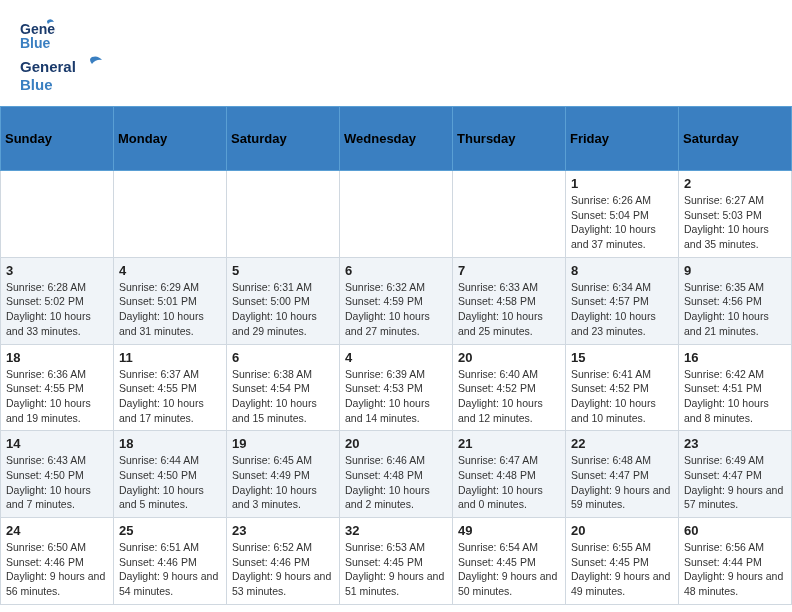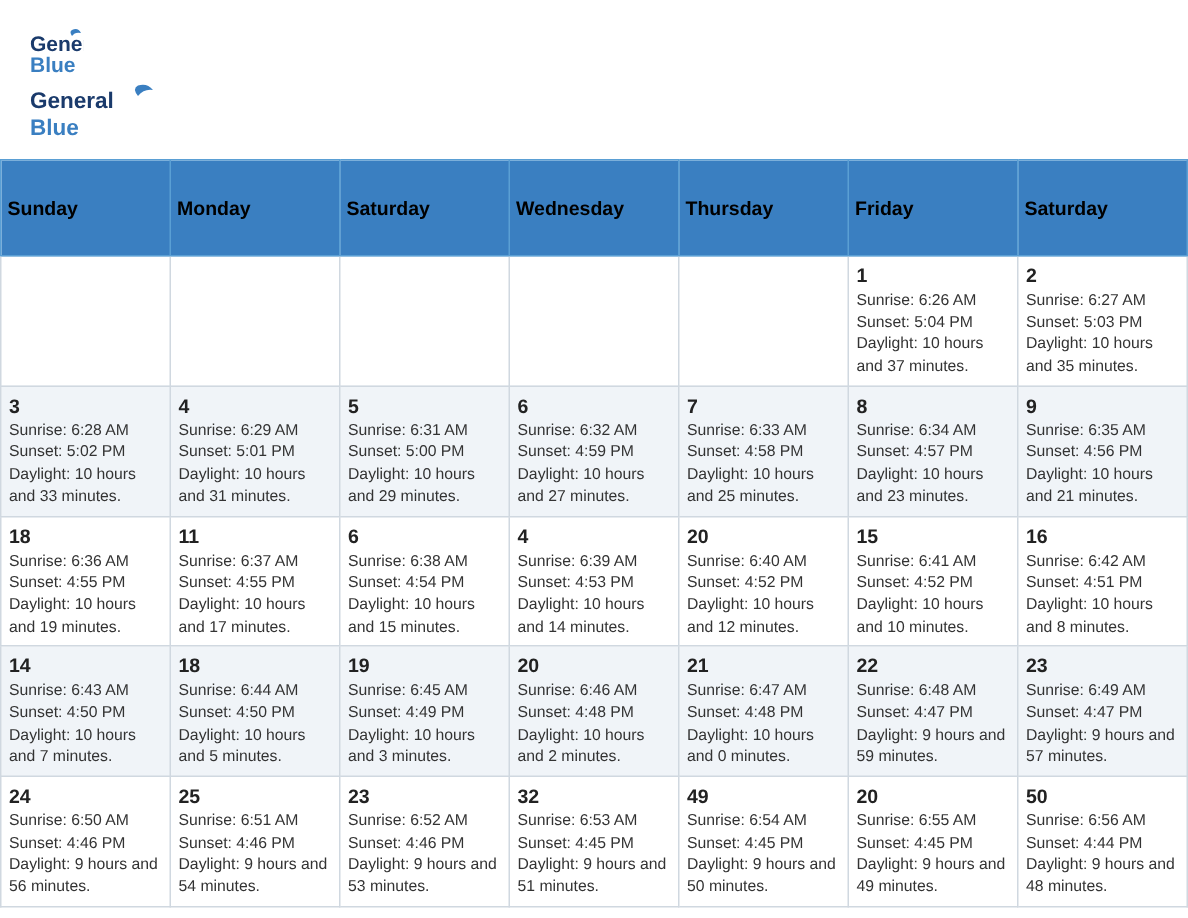--- a/index.html
+++ b/index.html
@@ -246,19 +246,19 @@
           </td>
           <td>
             <span class="day-number">49</span>
             <div class="cell-text">Sunrise: 6:54 AM<br>Sunset: 4:45 PM<br>Daylight: 9 hours and 50 minutes.</div>
           </td>
           <td>
             <span class="day-number">20</span>
             <div class="cell-text">Sunrise: 6:55 AM<br>Sunset: 4:45 PM<br>Daylight: 9 hours and 49 minutes.</div>
           </td>
           <td>
-            <span class="day-number">50</span>
+            <span class="day-number">60</span>
             <div class="cell-text">Sunrise: 6:56 AM<br>Sunset: 4:44 PM<br>Daylight: 9 hours and 48 minutes.</div>
           </td>
         </tr>
       </tbody>
   </table>
 </div>
 
 </body></html>

